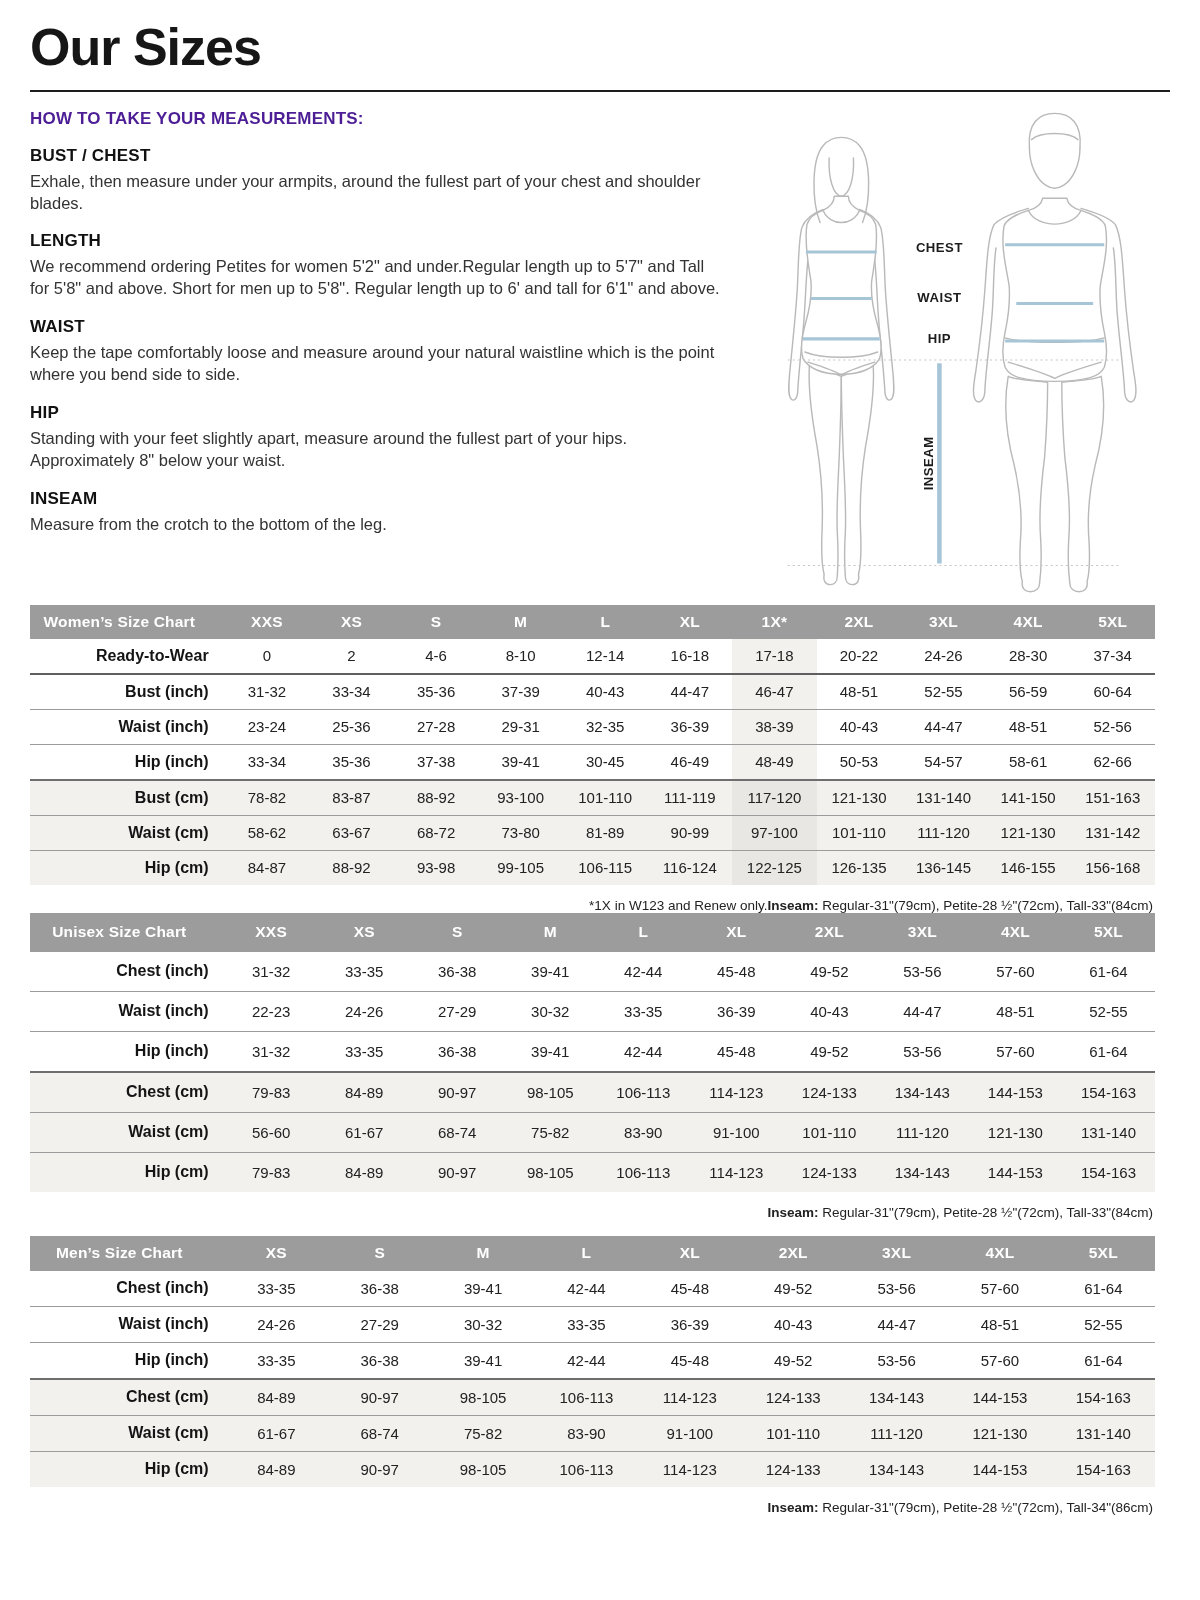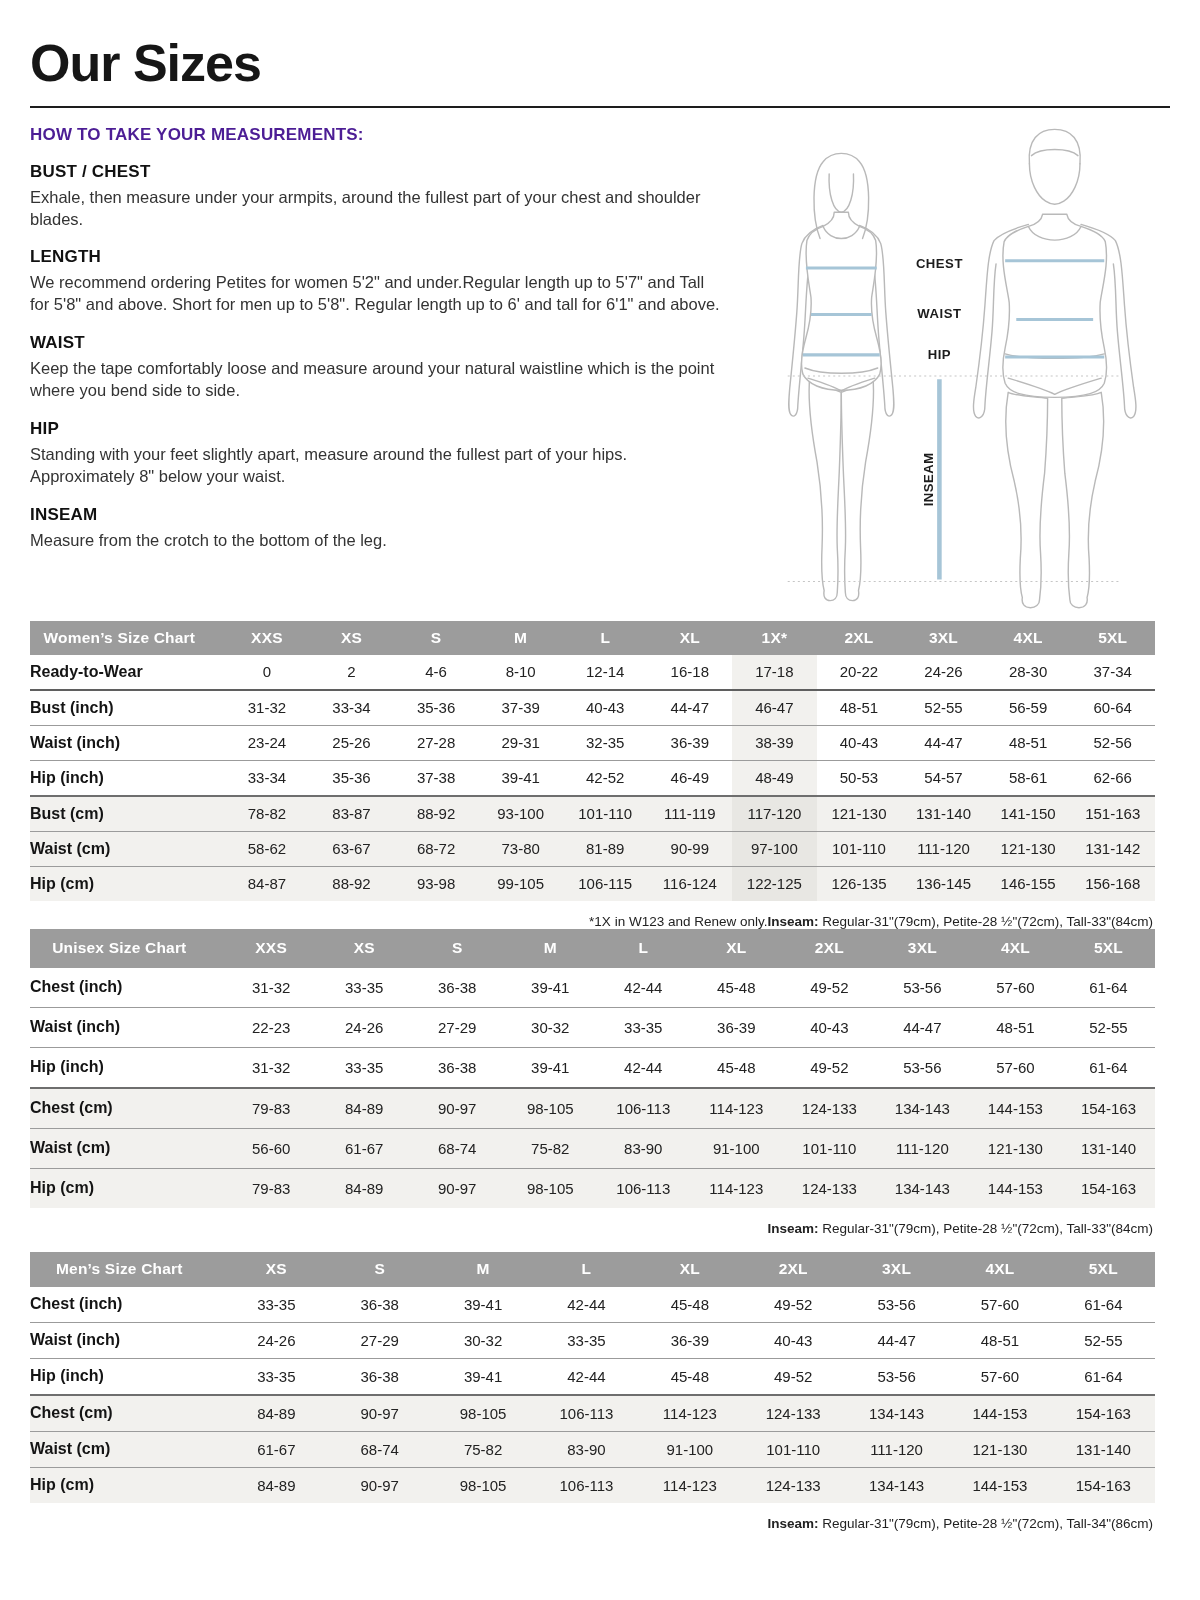--- a/index.html
+++ b/index.html
@@ -1,18 +1,18 @@
 <!DOCTYPE html>
 <html><head>
 <meta charset="utf-8">
 <style>
   * { margin:0; padding:0; box-sizing:border-box; }
   html,body { width:1200px; height:1600px; overflow:hidden; background:#ffffff;
     font-family:"Liberation Sans", sans-serif; color:#2e2e2e; }
-  .page { width:1200px; height:1600px; padding:36px 30px 0 30px; position:relative; }
+  .page { width:1200px; height:1600px; padding:20px 30px 0 30px; position:relative; }
 
   
   .page-title { font-size:52px; font-weight:800; letter-spacing:-1px; color:#161616; line-height:1.05; }
   .title-rule { border:none; border-top:2.5px solid #1d1d1d; margin-top:15px; width:1140px; }
 
   
   .content-row { display:flex; margin-top:13px; height:492px; }
   .instructions { width:725px; }
   .howto-heading { font-size:17px; font-weight:700; color:#4c1d95; letter-spacing:.2px; margin-top:4px; }
   .measure-section { margin-top:17px; }
@@ -22,21 +22,21 @@
   .figure-wrap { width:445px; margin-left:0; margin-top:2px; }
   svg text.fig-label { font-family:"Liberation Sans", sans-serif; font-size:13px; font-weight:700;
     fill:#1c1c1c; letter-spacing:.5px; }
 
   
   .table-section { width:1125px; }
   table.sizes-table { width:1125px; border-collapse:collapse; table-layout:fixed; }
   table.sizes-table thead th { background:#9c9c9c; color:#ffffff; font-weight:700; font-size:15.5px;
     letter-spacing:.2px; text-align:center; }
   table.sizes-table thead th.tbl-title { text-align:center; padding-right:16px; }
-  table.sizes-table tbody th { text-align:left; padding-right:16px; font-weight:700; font-size:16px; color:#141414; }
+  table.sizes-table tbody th { text-align:right; padding-right:16px; font-weight:700; font-size:16px; color:#141414; }
   table.sizes-table td { text-align:center; font-size:15px; color:#222; }
   table.sizes-table tbody tr + tr th, table.sizes-table tbody tr + tr td { border-top:1px solid #9b9b9b; }
   table.sizes-table tbody tr.heavy th, table.sizes-table tbody tr.heavy td { border-top:2px solid #5f5f5f; }
   table.sizes-table tbody tr.group-start th, table.sizes-table tbody tr.group-start td { border-top:2px solid #6e6e6e; }
   table.sizes-table tbody tr.shaded th, table.sizes-table tbody tr.shaded td { background:#f2f1ee; }
   table.sizes-table tbody td.hl { background:#f2f1ee; }
   table.sizes-table tbody tr.shaded td.hl { background:#e8e7e3; }
 
   .rows-36 th, .rows-36 td { padding-top:8px; padding-bottom:8px; }
   .rows-42 th, .rows-42 td { padding-top:10.5px; padding-bottom:10.5px; }
@@ -198,38 +198,38 @@
             <td>44-47</td>
             <td class="hl">46-47</td>
             <td>48-51</td>
             <td>52-55</td>
             <td>56-59</td>
             <td>60-64</td>
           </tr>
           <tr>
             <th scope="row">Waist (inch)</th>
             <td>23-24</td>
-            <td>25-26</td>
+            <td>25-36</td>
             <td>27-28</td>
             <td>29-31</td>
             <td>32-35</td>
             <td>36-39</td>
             <td class="hl">38-39</td>
             <td>40-43</td>
             <td>44-47</td>
             <td>48-51</td>
             <td>52-56</td>
           </tr>
           <tr>
             <th scope="row">Hip (inch)</th>
             <td>33-34</td>
             <td>35-36</td>
             <td>37-38</td>
             <td>39-41</td>
-            <td>42-52</td>
+            <td>30-45</td>
             <td>46-49</td>
             <td class="hl">48-49</td>
             <td>50-53</td>
             <td>54-57</td>
             <td>58-61</td>
             <td>62-66</td>
           </tr>
           <tr class="shaded group-start">
             <th scope="row">Bust (cm)</th>
             <td>78-82</td>

